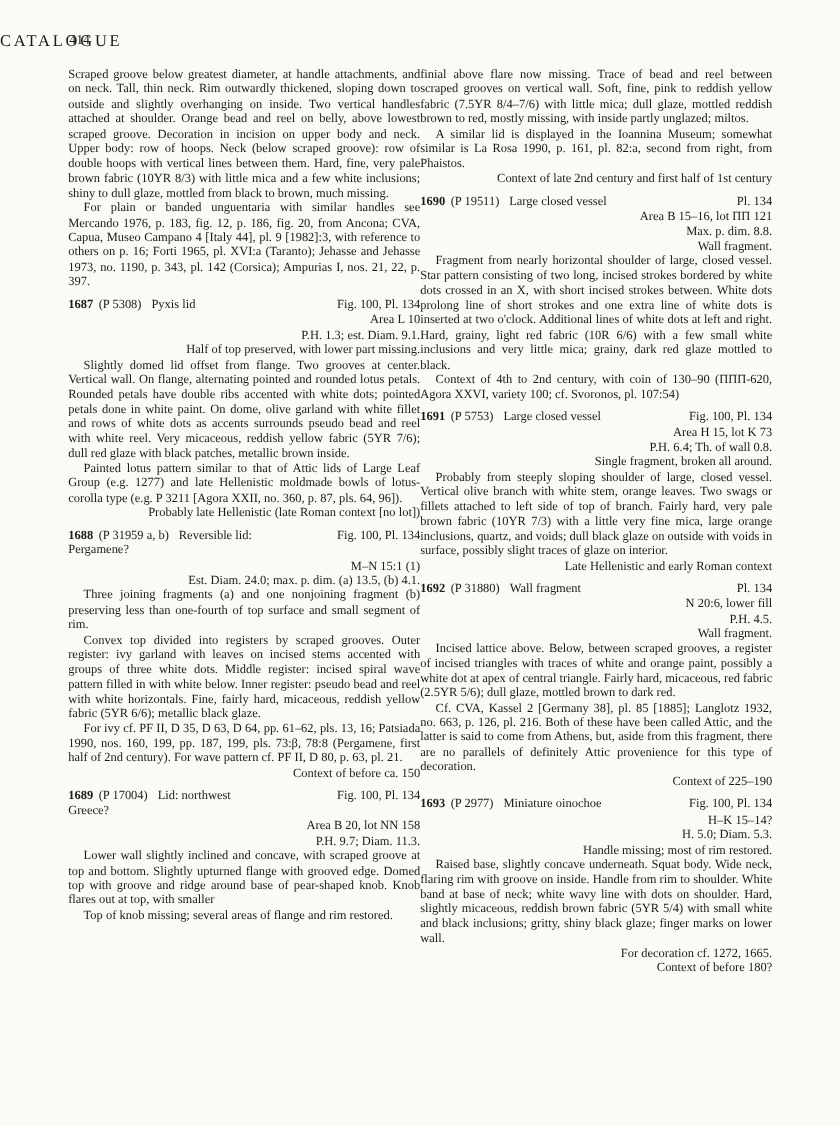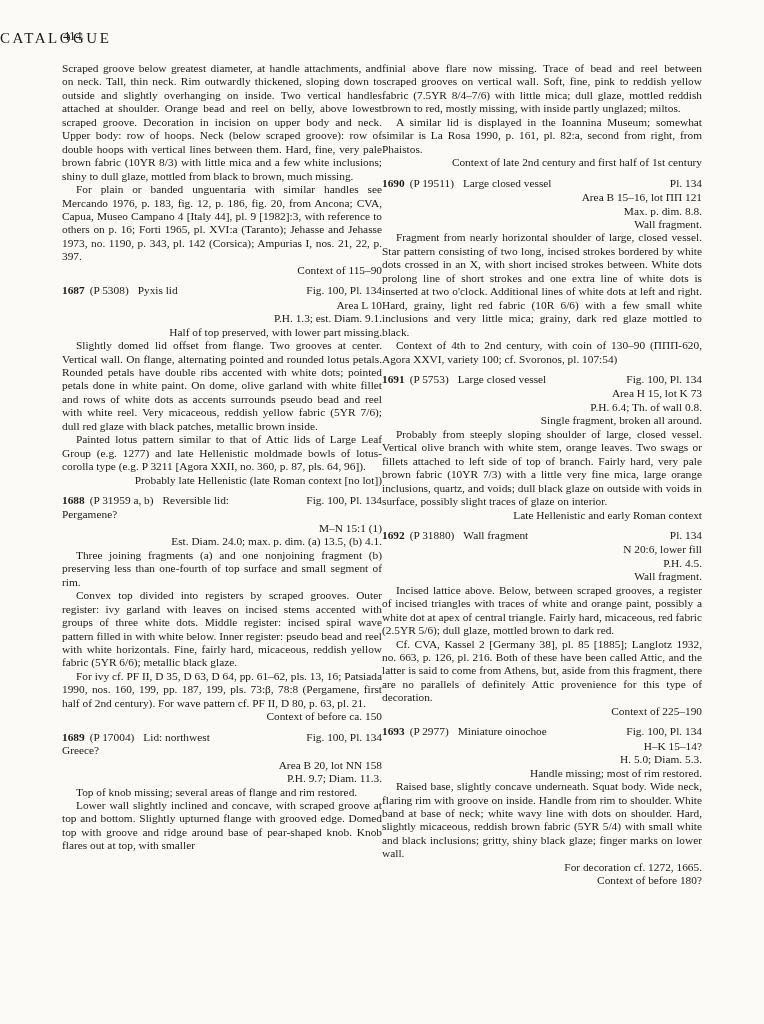--- a/index.html
+++ b/index.html
@@ -32,21 +32,20 @@
 
 <div class="page">
   <div class="page-header">
     <span class="page-num">414</span>
     <span class="running-head">CATALOGUE</span>
   </div>
   <div class="cols">
     <div class="col" lang="en">
         <p class="para noindent">Scraped groove below greatest diameter, at handle attachments, and on neck. Tall, thin neck. Rim outwardly thickened, sloping down to outside and slightly overhanging on inside. Two vertical handles attached at shoulder. Orange bead and reel on belly, above lowest scraped groove. Decoration in incision on upper body and neck. Upper body: row of hoops. Neck (below scraped groove): row of double hoops with vertical lines between them. Hard, fine, very pale brown fabric (10YR 8/3) with little mica and a few white inclusions; shiny to dull glaze, mottled from black to brown, much missing.</p>
         <p class="para">For plain or banded unguentaria with similar handles see Mercando 1976, p. 183, fig. 12, p. 186, fig. 20, from Ancona; CVA, Capua, Museo Campano 4 [Italy 44], pl. 9 [1982]:3, with reference to others on p. 16; Forti 1965, pl. XVI:a (Taranto); Jehasse and Jehasse 1973, no. 1190, p. 343, pl. 142 (Corsica); Ampurias I, nos. 21, 22, p. 397.</p>
-        <p class="line">Context of 115–90</p>
         <div class="head">
           <div class="head-row">
             <span class="num">1687</span>
             <span class="pnum">(P 5308)</span>
             <span class="title">Pyxis lid</span>
             <span class="ref">Fig. 100, Pl. 134</span>
           </div>
         </div>
         <p class="line">Area L 10</p>
         <p class="line">P.H. 1.3; est. Diam. 9.1.</p>
@@ -73,22 +72,22 @@
           <div class="head-row">
             <span class="num">1689</span>
             <span class="pnum">(P 17004)</span>
             <span class="title">Lid: northwest</span>
             <span class="ref">Fig. 100, Pl. 134</span>
           </div>
           <div class="title2">Greece?</div>
         </div>
         <p class="line">Area B 20, lot NN 158</p>
         <p class="line">P.H. 9.7; Diam. 11.3.</p>
+        <p class="para">Lower wall slightly inclined and concave, with scraped groove at top and bottom. Slightly upturned flange with grooved edge. Domed top with groove and ridge around base of pear-shaped knob. Knob flares out at top, with smaller</p>
         <p class="para">Top of knob missing; several areas of flange and rim restored.</p>
-        <p class="para">Lower wall slightly inclined and concave, with scraped groove at top and bottom. Slightly upturned flange with grooved edge. Domed top with groove and ridge around base of pear-shaped knob. Knob flares out at top, with smaller</p>
       </div>
     <div class="col" lang="en">
         <p class="para noindent">finial above flare now missing. Trace of bead and reel between scraped grooves on vertical wall. Soft, fine, pink to reddish yellow fabric (7.5YR 8/4–7/6) with little mica; dull glaze, mottled reddish brown to red, mostly missing, with inside partly unglazed; miltos.</p>
         <p class="para">A similar lid is displayed in the Ioannina Museum; somewhat similar is La Rosa 1990, p. 161, pl. 82:a, second from right, from Phaistos.</p>
         <p class="line">Context of late 2nd century and first half of 1st century</p>
         <div class="head">
           <div class="head-row">
             <span class="num">1690</span>
             <span class="pnum">(P 19511)</span>
             <span class="title">Large closed vessel</span>

